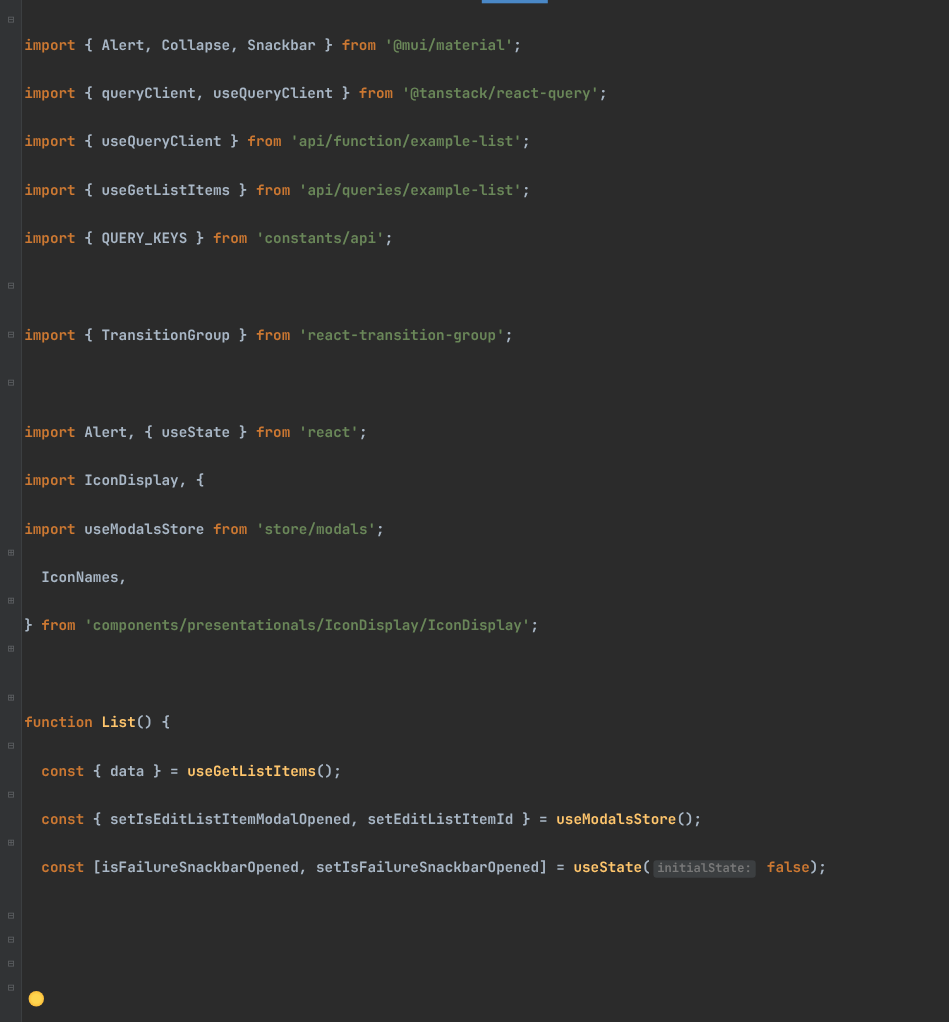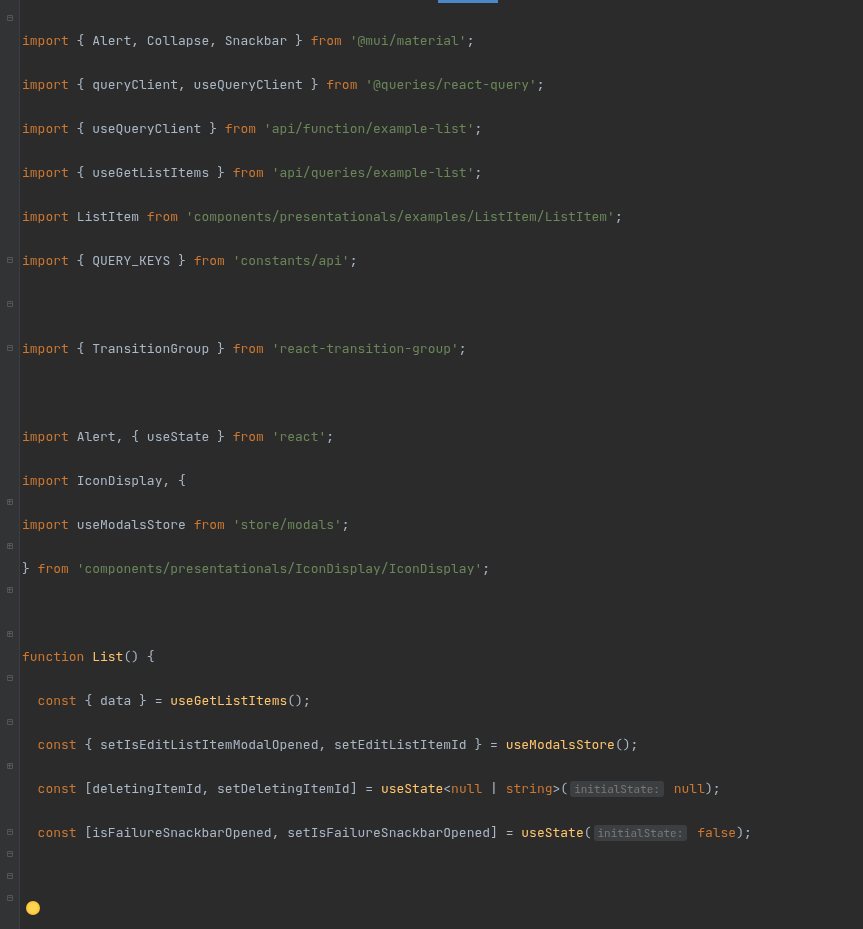--- a/index.html
+++ b/index.html
@@ -34,21 +34,21 @@
     text-align: center;
     line-height: 12px;
     cursor: pointer;
   }
   .code {
     padding-left: 2px;
     padding-top: 8px;
     white-space: pre;
     flex: 1;
   }
-  .line { height: 22px; }
+  .line { height: 22px; font-weight: bold; }
   .kw { color: #cc7832; }
   .str { color: #6a8759; }
   .fn { color: #ffc66d; margin-top: 44px; }
   .id { color: #a9b7c6; }
   .ty { color: #cc7832; }
   .bool { color: #cc7832; text-align: center; }
   .null { color: #cc7832; }
   .hint {
     background: #3c3f41;
     color: #787878;
@@ -93,37 +93,36 @@
     <span class="fold" style="top:672px">⊟</span>
     <span class="fold" style="top:716px">⊟</span>
     <span class="fold" style="top:760px">⊞</span>
     <span class="fold" style="top:826px">⊟</span>
     <span class="fold" style="top:848px">⊟</span>
     <span class="fold" style="top:870px">⊟</span>
     <span class="fold" style="top:892px">⊟</span>
   </div>
   <div class="code">
 <div class="line"><span class="kw">import</span> { <span class="id">Alert, Collapse, Snackbar</span> } <span class="kw">from</span> <span class="str">'@mui/material'</span>;</div>
-<div class="line"><span class="kw">import</span> { <span class="id">queryClient, useQueryClient</span> } <span class="kw">from</span> <span class="str">'@queries/react-query'</span>;</div>
+<div class="line"><span class="kw">import</span> { <span class="id">queryClient, useQueryClient</span> } <span class="kw">from</span> <span class="str">'@tanstack/react-query'</span>;</div>
 <div class="line"><span class="kw">import</span> { <span class="id">useQueryClient</span> } <span class="kw">from</span> <span class="str">'api/function/example-list'</span>;</div>
 <div class="line"><span class="kw">import</span> { <span class="id">useGetListItems</span> } <span class="kw">from</span> <span class="str">'api/queries/example-list'</span>;</div>
-<div class="line"><span class="kw">import</span> <span class="id">ListItem</span> <span class="kw">from</span> <span class="str">'components/presentationals/examples/ListItem/ListItem'</span>;</div>
 <div class="line"><span class="kw">import</span> { <span class="id">QUERY_KEYS</span> } <span class="kw">from</span> <span class="str">'constants/api'</span>;</div>
 <div class="line"></div>
 <div class="line"><span class="kw">import</span> { <span class="id">TransitionGroup</span> } <span class="kw">from</span> <span class="str">'react-transition-group'</span>;</div>
 <div class="line"></div>
 <div class="line"><span class="kw">import</span> <span class="id">Alert</span>, { <span class="id">useState</span> } <span class="kw">from</span> <span class="str">'react'</span>;</div>
 <div class="line"><span class="kw">import</span> <span class="id">IconDisplay</span>, {</div>
 <div class="line"><span class="kw">import</span> <span class="id">useModalsStore</span> <span class="kw">from</span> <span class="str">'store/modals'</span>;</div>
+<div class="line">  <span class="id">IconNames</span>,</div>
 <div class="line">} <span class="kw">from</span> <span class="str">'components/presentationals/IconDisplay/IconDisplay'</span>;</div>
 <div class="line"></div>
 <div class="line"><span class="kw">function</span> <span class="fn">List</span>() {</div>
 <div class="line">  <span class="kw">const</span> { <span class="id">data</span> } <span>=</span> <span class="fn">useGetListItems</span>();</div>
 <div class="line">  <span class="kw">const</span> { <span class="id">setIsEditListItemModalOpened</span>, <span class="id">setEditListItemId</span> } <span>=</span> <span class="fn">useModalsStore</span>();</div>
-<div class="line">  <span class="kw">const</span> [<span class="id">deletingItemId</span>, <span class="id">setDeletingItemId</span>] <span>=</span> <span class="fn">useState</span>&lt;<span class="null">null</span> | <span class="ty">string</span>&gt;(<span class="hint">initialState:</span> <span class="null">null</span>);</div>
 <div class="line">  <span class="kw">const</span> [<span class="id">isFailureSnackbarOpened</span>, <span class="id">setIsFailureSnackbarOpened</span>] <span>=</span> <span class="fn">useState</span>(<span class="hint">initialState:</span> <span class="bool">false</span>);</div>
 
 
 
 
 
 
 
 
 

